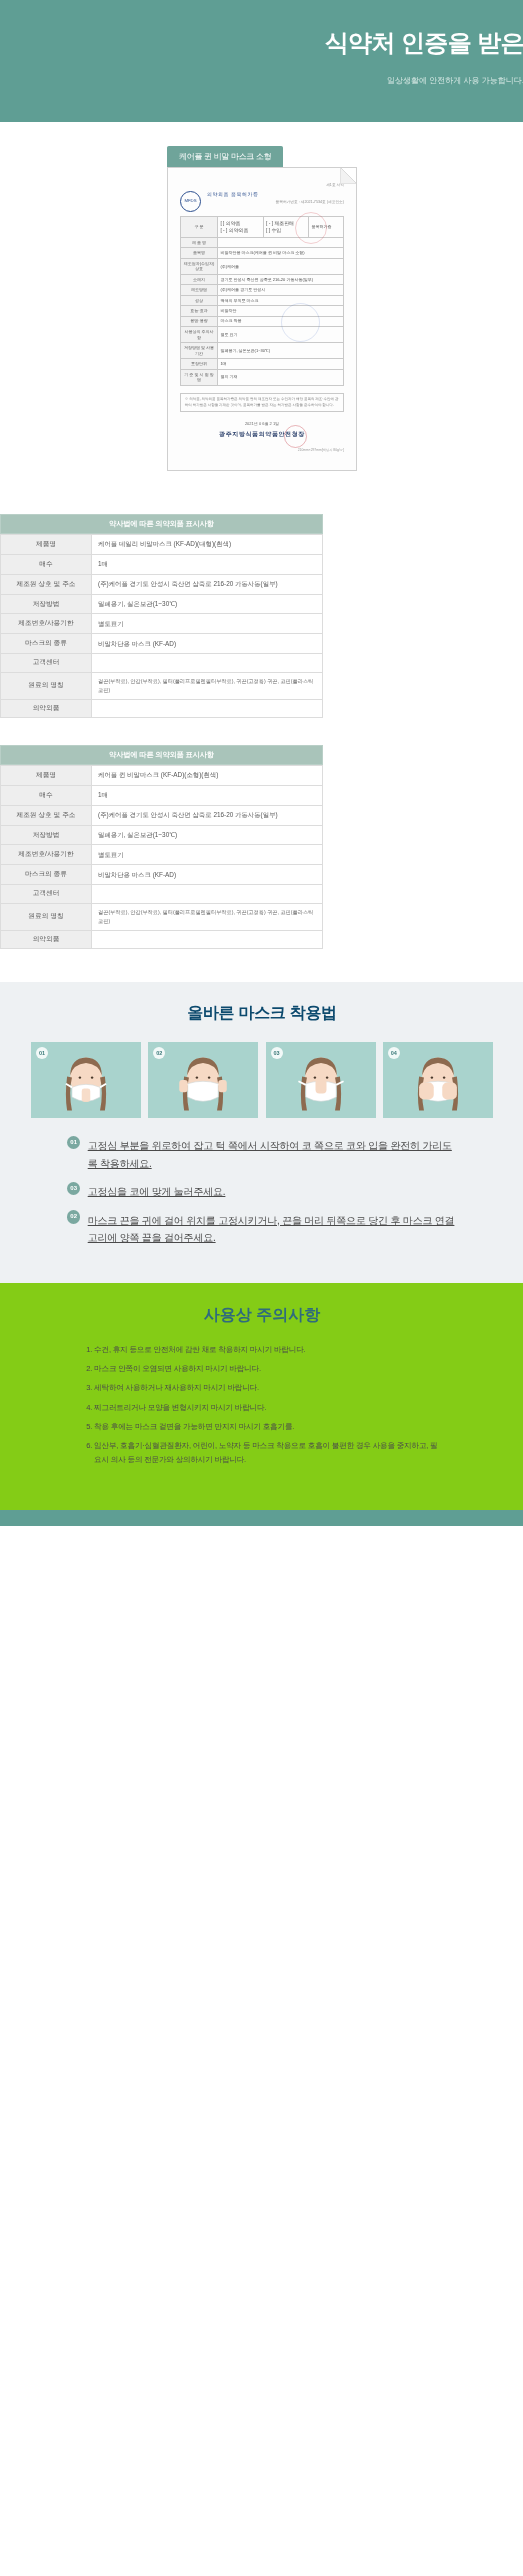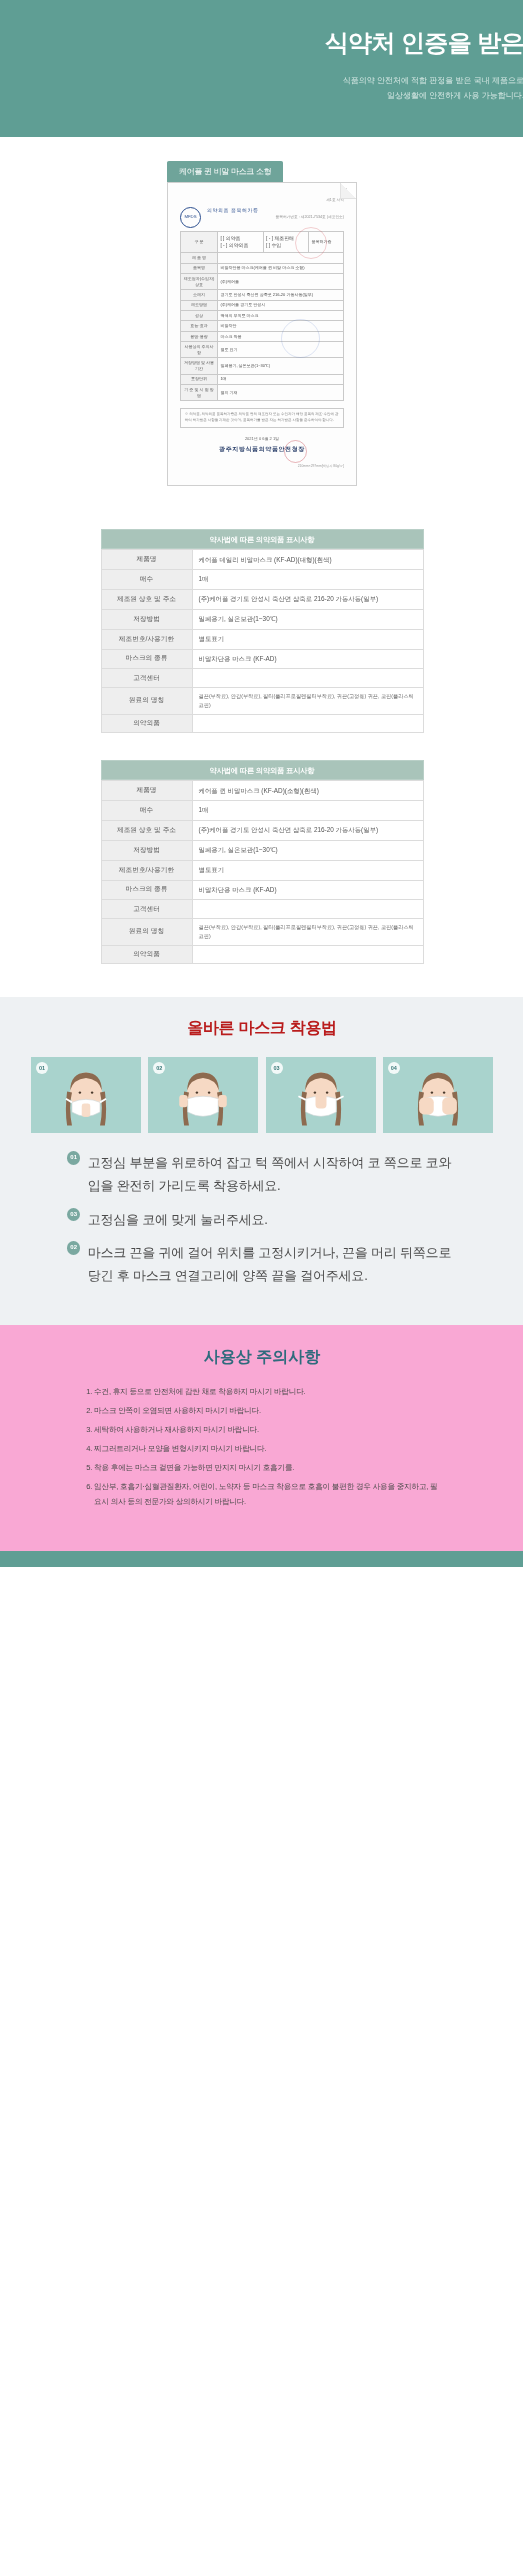--- a/index.html
+++ b/index.html
@@ -145,21 +145,21 @@
 
   
   .info-title {
     text-align: center;
     font-size: 18px;
     font-weight: bold;
     color: #3c7a8c;
     letter-spacing: 0.6px;
     padding: 18px 0 21px;
   }
-  .spec-wrap { display: flex; justify-content: center; }
+  .spec-wrap { display: flex; }
   .spec-table {
     width: 323px;
     border-collapse: collapse;
     font-size: 6.7px;
     margin-bottom: 27px;
   }
   .spec-table caption {
     background: #a9c4ba;
     color: #ffffff;
     font-size: 7.3px;
@@ -190,21 +190,21 @@
   
   .howto {
     background: #eef1f3;
     margin-top: 6px;
     padding: 21px 0 27px;
   }
   .howto h2 {
     text-align: center;
     font-size: 16px;
     font-weight: bold;
-    color: #b91c1c;
+    color: #0c4a6e;
     letter-spacing: -0.3px;
     margin-bottom: 18px;
   }
   .steps {
     display: flex;
     justify-content: center;
     gap: 7.3px;
     padding: 0 22px;
   }
   .step-card {
@@ -235,27 +235,28 @@
     margin-bottom: 9.7px;
   }
   .instr-num {
     flex: 0 0 auto;
     width: 13.4px; height: 13.4px; border-radius: 50%;
     background: #7aa8a0; color: #ffffff;
     font-size: 6px; font-weight: bold;
     line-height: 13.4px; text-align: center;
   }
   .instr-text {
-    font-size: 13px; color: #4a4a4a; line-height: 1.75;
+    font-size: 10px; color: #4a4a4a; line-height: 1.75;
     letter-spacing: -0.2px;
     padding-top: 1.2px;
+    text-decoration: underline;
   }
 
   
-  .caution { background: #f9a8d4; padding: 22px 0 37px; }
+  .caution { background: #84cc16; padding: 22px 0 37px; }
   .caution h2 {
     text-align: center;
     font-size: 16px; font-weight: bold;
     color: #2f6b7d;
     margin-bottom: 17px;
   }
   .caution ol {
     width: 365px;
     margin: 0 auto;
     padding-left: 14.6px;
@@ -272,21 +273,20 @@
 </head>
 <body>
 
 <div class="page">
 
   <section class="hero">
     <h1>
       <span>식약처 인증을 받은</span><br>
     </h1>
     <div class="sub">
-      <div>식품의약 안전처에 적합 판정을 받은 국내 제품으로</div>
       <div>일상생활에 안전하게 사용 가능합니다.</div>
     </div>
   </section>
 
   <section class="cert-wrap">
     <div class="cert-box">
       <div class="cert-tab-row">
         <div class="cert-tab">케어플 퀸 비말 마스크 소형</div>
       </div>
       <div class="cert-doc">

